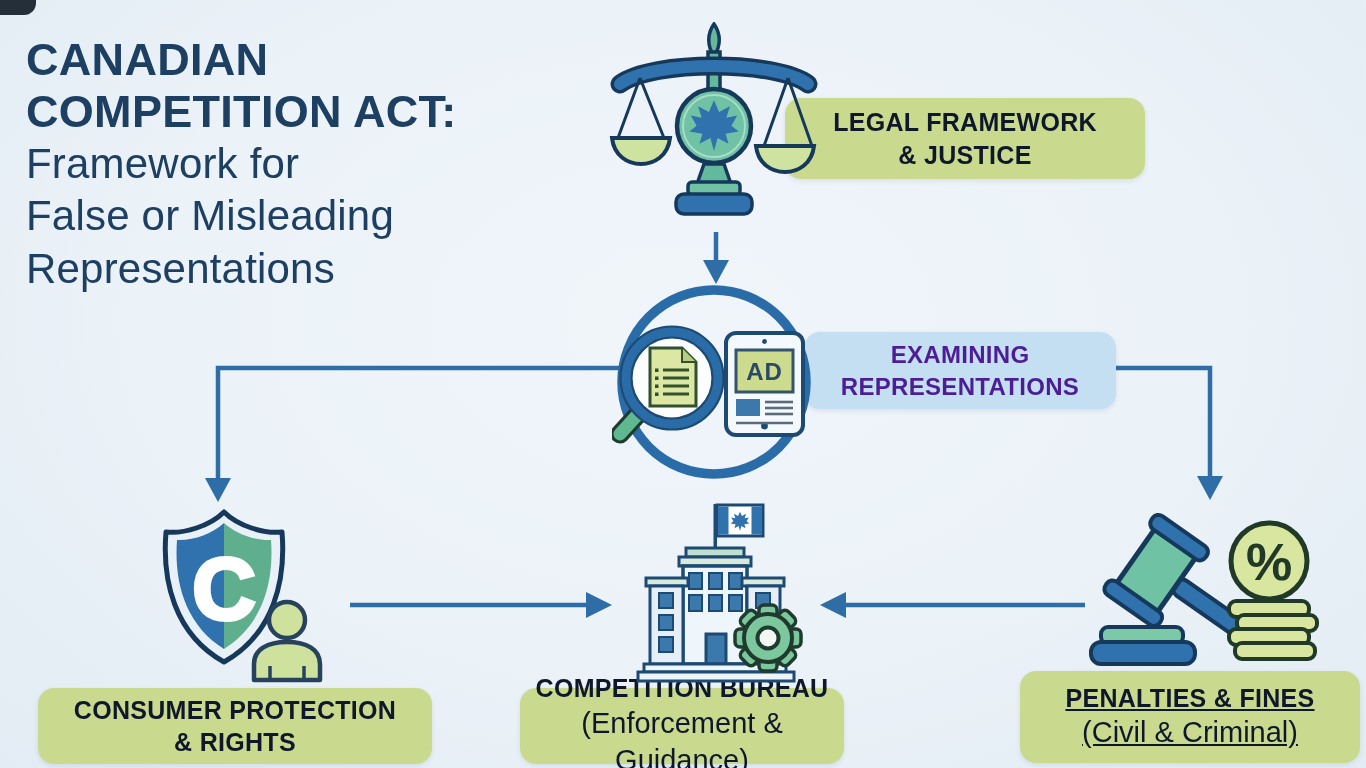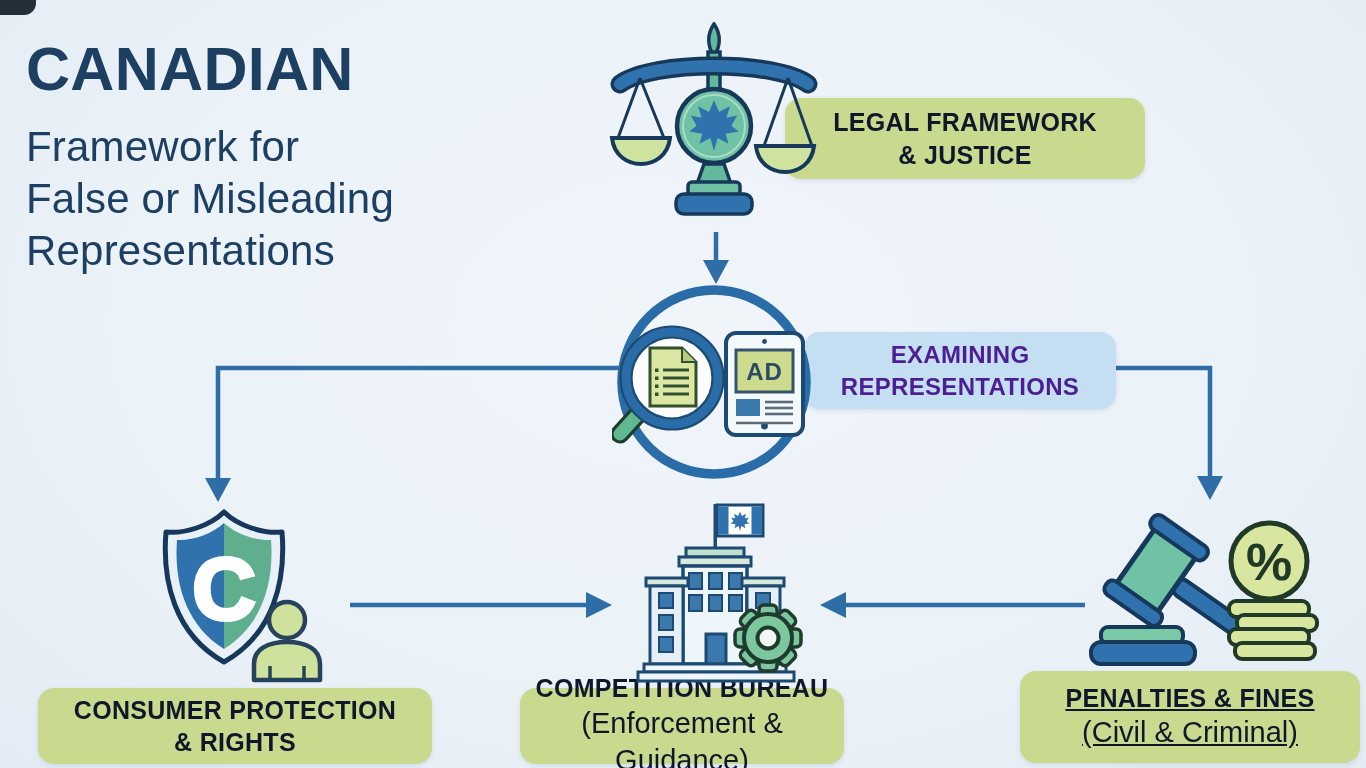--- a/index.html
+++ b/index.html
@@ -7,22 +7,22 @@
   .canvas{
     position:relative; width:1366px; height:768px; overflow:hidden;
     background:radial-gradient(ellipse at 50% 42%, #f0f5fa 0%, #ebf2f8 55%, #e3ecf4 100%);
   }
   .corner-mark{
     position:absolute; left:0; top:0; width:36px; height:15px;
     background:#101a25; border-bottom-right-radius:12px; opacity:.9;
   }
   
   .title-block{position:absolute; left:26px; top:34px; width:560px; color:#1d3f62;}
-  .title-heading{font-size:61px; font-weight:700; line-height:1.16; letter-spacing:.3px;}
-  .title-sub{font-size:42px; font-weight:400; line-height:1.24; margin-top:16px; letter-spacing:.2px;}
+  .title-heading{font-size:45px; font-weight:700; line-height:1.16; letter-spacing:.3px;}
+  .title-sub{font-size:42px; font-weight:400; line-height:1.24; margin-top:0; letter-spacing:.2px;}
   .title-heading div, .title-sub div{white-space:nowrap;}
   
   .badge{
     position:absolute; display:flex; flex-direction:column; justify-content:center; align-items:center;
     text-align:center; border-radius:16px; box-shadow:0 2px 5px rgba(30,60,90,.10);
   }
   .badge-green{background:#c9da8f; color:#0f172a;}
   .badge-blue{background:#c4def2; color:#4c1d95;}
   .badge .l-bold{font-weight:700; font-size:25px; line-height:1.3; letter-spacing:.3px;}
   .badge .l-reg{font-weight:400; font-size:29px; line-height:1.3;}
@@ -36,20 +36,21 @@
 </head>
 <body>
 
 <div class="canvas">
 
   <div class="corner-mark"></div>
 
   <div class="title-block">
     <div class="title-heading">
       <div>CANADIAN</div>
+      <div>COMPETITION ACT:</div>
     </div>
     <div class="title-sub">
       <div>Framework for</div>
       <div>False or Misleading</div>
       <div>Representations</div>
     </div>
   </div>
 
   <svg class="abs" style="left:0;top:0;" width="1366" height="768">
     <g stroke="#2e6da6" stroke-width="4.5" fill="none">

